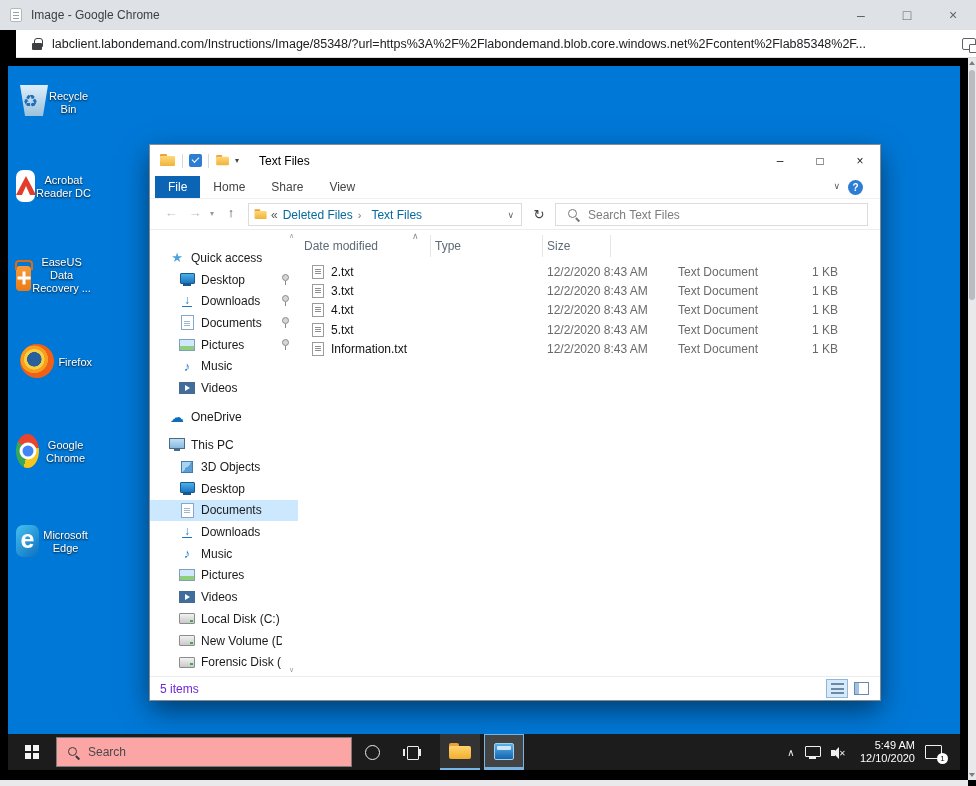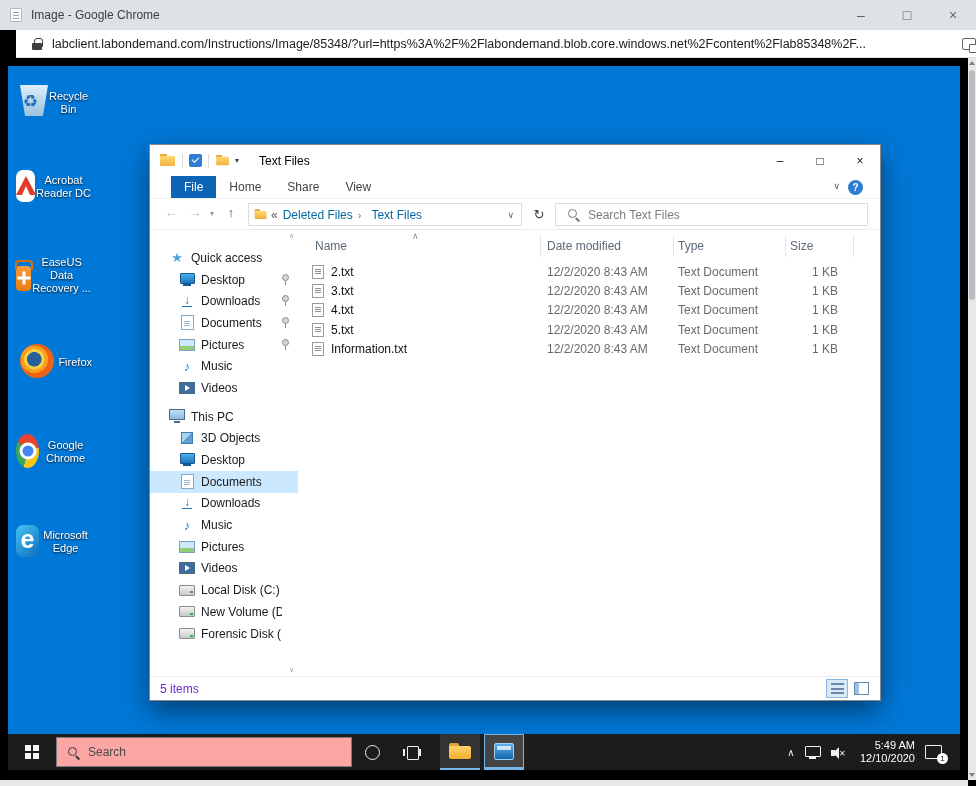--- a/index.html
+++ b/index.html
@@ -68,21 +68,21 @@
 .ex-titlebar .fold:first-child{margin-left:10px}
 .qat-div{width:1px;height:14px;background:#d8d8d8;margin:0 6px}
 .qat1{width:13px;height:13px;background:#2d7dd2;border-radius:2px;position:relative;display:inline-block}
 .qat1::after{content:"";position:absolute;left:3px;top:3px;width:6px;height:3px;border-left:1.5px solid #fff;border-bottom:1.5px solid #fff;transform:rotate(-45deg)}
 .qat-chev{font-size:8px;color:#444;margin:0 4px}
 .ex-title{margin-left:16px;color:#000}
 .ex-controls{margin-left:auto;display:flex;height:100%}
 .ex-cbtn{width:40px;height:100%;display:flex;align-items:center;justify-content:center;font-size:12px;color:#1a1a1a}
 .ex-menubar{position:absolute;left:0;top:31px;width:100%;height:23px;display:flex;align-items:center;border-bottom:1px solid #f0f0f0}
 .ex-tab{height:22px;display:flex;align-items:center;padding:0 13px;color:#444;font-size:12px}
-.ex-tab:first-of-type{margin-left:21px}
+.ex-tab:first-of-type{margin-left:5px}
 .ex-tab.active{background:#0c64b5;color:#fff}
 .ribbon-chev{margin-left:auto;color:#555;font-size:9px;padding:0 10px}
 .help-btn{width:15px;height:15px;border-radius:50%;background:#2d7dd2;color:#fff;font-size:10px;font-weight:bold;display:flex;align-items:center;justify-content:center;margin-right:9px}
 .ex-toolbar{position:absolute;left:0;top:54px;width:100%;height:31px;border-bottom:1px solid #ededed}
 .t-btn{position:absolute;top:6px;font-size:13px;color:#c0c0c0;text-align:center}
 .t-btn.on{color:#3f3f3f}
 .t-back{left:12px;width:18px}
 .t-fwd{left:36px;width:18px}
 .t-chev{left:57px;top:10px;width:10px;font-size:8px;color:#9a9a9a}
 .t-up{left:72px;width:18px}
@@ -332,20 +332,25 @@
                 <span class="nav-ico i-music"></span>
                 <span class="nav-label">Music</span>
 
               </div>
               <div class="nav-item lvl1">
                 <span class="nav-ico i-videos"></span>
                 <span class="nav-label">Videos</span>
 
               </div>
               <div class="nav-item lvl0 group">
+                <span class="nav-ico i-onedrive"></span>
+                <span class="nav-label">OneDrive</span>
+
+              </div>
+              <div class="nav-item lvl0 group">
                 <span class="nav-ico i-thispc"></span>
                 <span class="nav-label">This PC</span>
 
               </div>
               <div class="nav-item lvl1">
                 <span class="nav-ico i-objects3d"></span>
                 <span class="nav-label">3D Objects</span>
 
               </div>
               <div class="nav-item lvl1">
@@ -395,21 +400,20 @@
               </div>
             </div>
           <div class="ex-nav-sb">
             <span class="nav-sb-arrow up">∧</span>
             <span class="nav-sb-arrow down">∨</span>
           </div>
 
           <div class="ex-list">
             <div class="list-header">
               <span class="sort-arrow">∧</span>
-              <span class="hc hc-name">Name</span>
               <span class="hc hc-date">Date modified</span>
               <span class="hc hc-type">Type</span>
               <span class="hc hc-size">Size</span>
             </div>
             <div class="list-rows">
 
             <div class="list-row">
                   <span class="rc-name">
                     <span class="file-ico"></span>
                     <span class="txt">2.txt</span>

